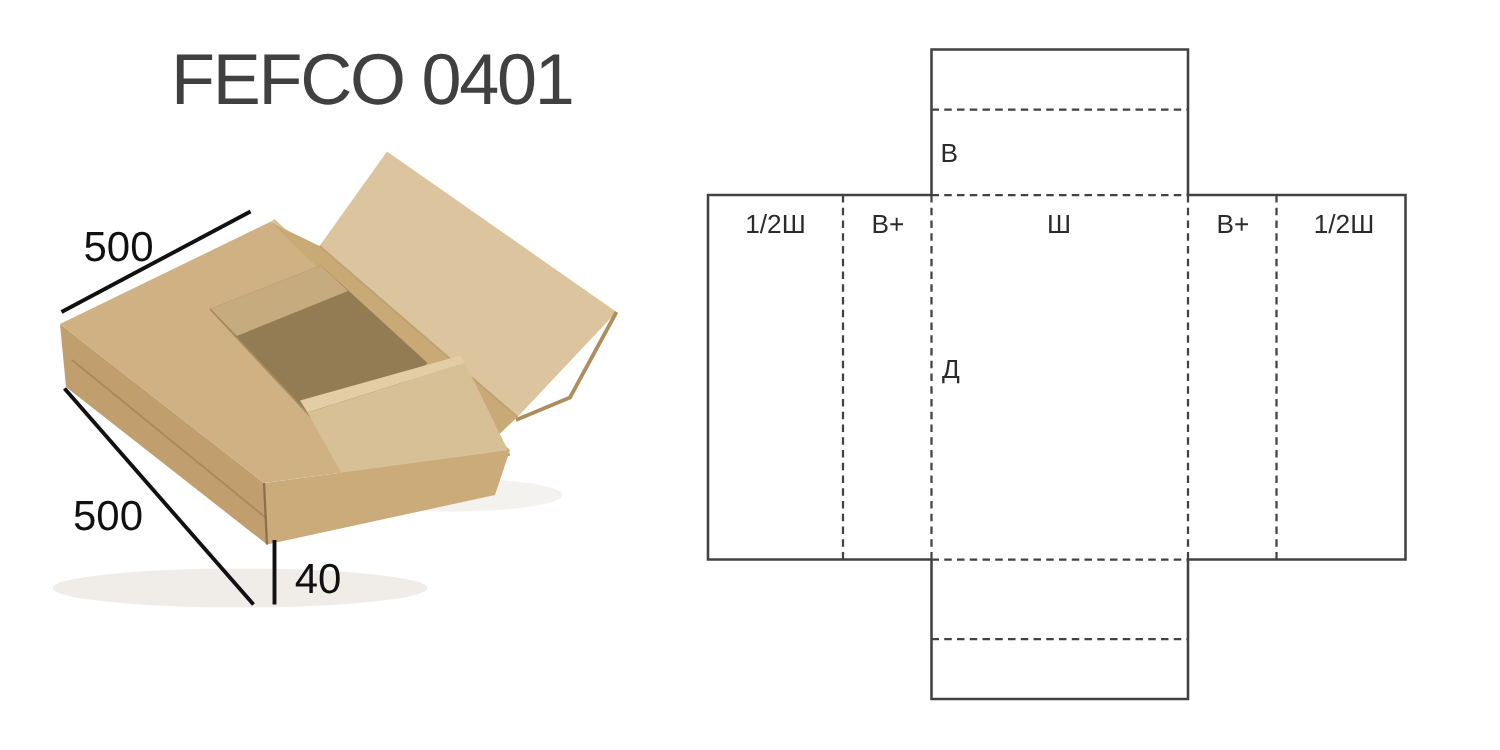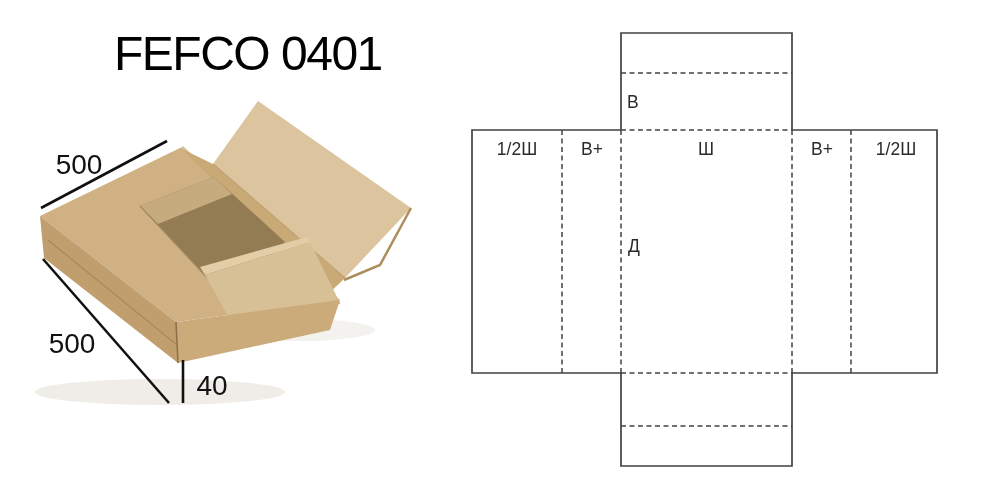--- a/index.html
+++ b/index.html
@@ -8,21 +8,21 @@
     width:1000px;height:500px;
     background:#ffffff;
     overflow:hidden;
     font-family:"Liberation Sans",sans-serif;
   }
   .title{
     position:absolute;
     left:114px;top:26px;
     font-size:48px;
     letter-spacing:-1.5px;
-    color:#000000;
+    color:#404040;
     white-space:nowrap;
     font-weight:400;
   }
   svg{position:absolute;top:0;left:0;}
   .lbl{
     font-family:"Liberation Sans",sans-serif;
     font-size:17.5px;
     fill:#2b2b2b;
   }
   .dim{

